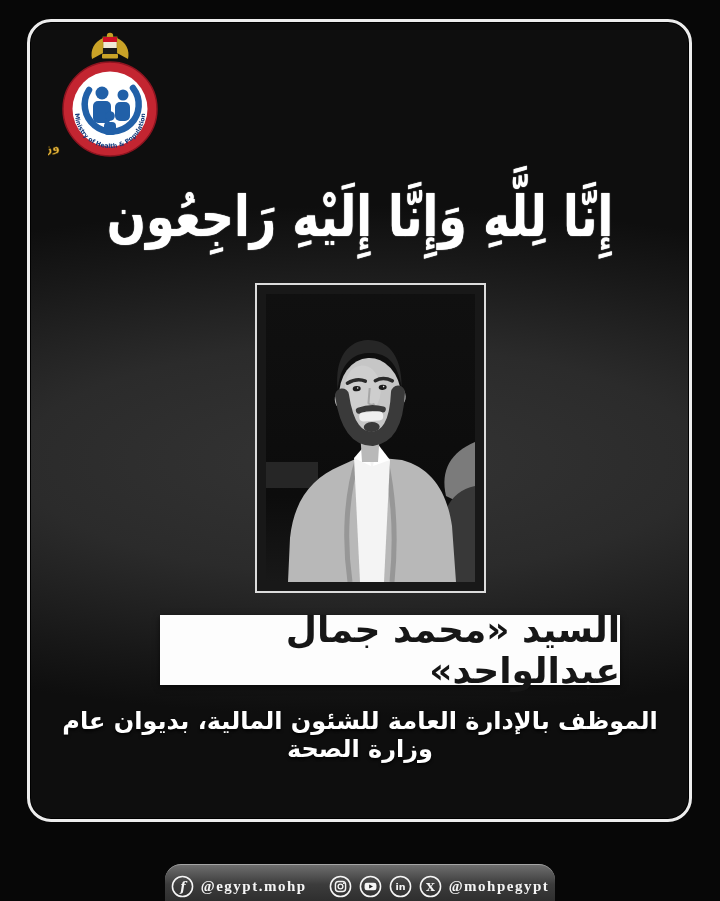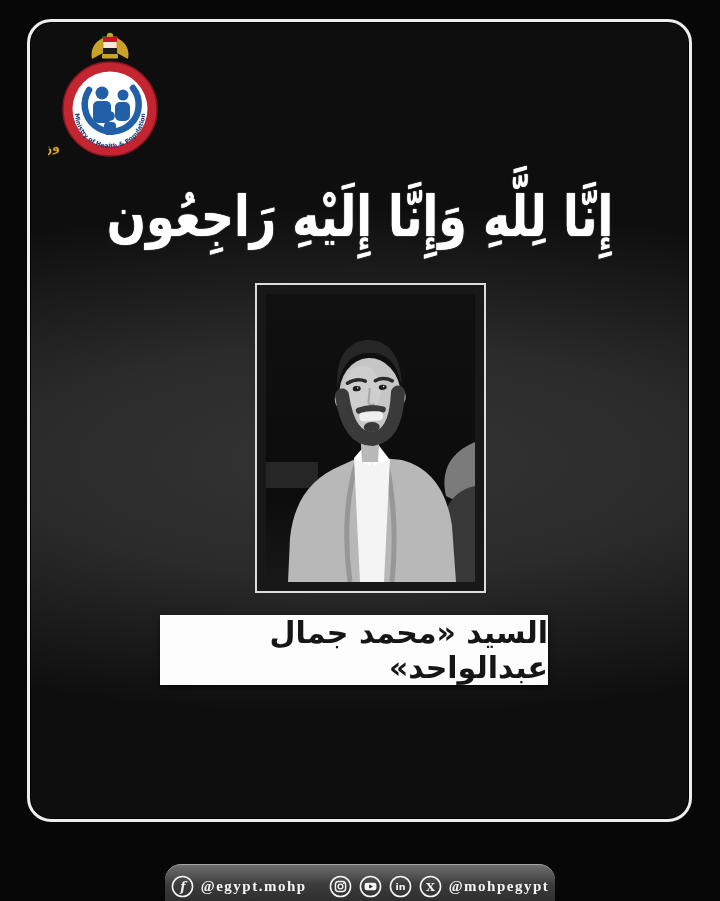--- a/index.html
+++ b/index.html
@@ -30,23 +30,23 @@
 
   
   .photo-frame{
     position:absolute; left:255px; top:283px; width:231px; height:310px;
     border:2px solid #dcdcdc; background:#181818; padding:9px;
   }
   .photo-frame svg{ display:block; width:100%; height:100%; }
 
   
   .name-banner{
-    position:absolute; left:160px; top:615px; width:388px; height:70px;
+    position:absolute; left:160px; top:615px; width:460px; height:70px;
     background:#fdfdfd; display:flex; align-items:center; justify-content:center;
-    direction:rtl; color:#161616; font-weight:bold; font-size:30px;
+    direction:rtl; color:#161616; font-weight:bold; font-size:36px;
     box-shadow:0 2px 6px rgba(0,0,0,.6);
   }
 
   
   .subtitle{
     position:absolute; left:40px; top:707px; width:640px;
     text-align:center; direction:rtl; color:#ffffff; font-weight:bold;
     font-size:24px; text-shadow:0 2px 3px rgba(0,0,0,.8);
   }
 
@@ -152,20 +152,21 @@
         <ellipse cx="104" cy="133" rx="8" ry="5" fill="#3a3a3a"></ellipse>
         <rect x="92" y="118" width="24" height="9" rx="4" fill="#efefef"></rect>
       </g>
     </svg>
   </div>
 
   <div class="name-banner">
     <span>السيد «محمد جمال عبدالواحد»</span>
   </div>
 
+  <div class="subtitle">الموظف بالإدارة العامة للشئون المالية، بديوان عام وزارة الصحة</div>
 
   <div class="footer-pill">
     <svg class="soc" viewBox="0 0 24 24">
       <circle cx="12" cy="12" r="10.5" fill="none" stroke="#f5f5f5" stroke-width="1.6"></circle>
       <text x="12.5" y="17" text-anchor="middle" font-size="13" font-style="italic" font-weight="bold" font-family="DejaVu Serif, serif" fill="#f5f5f5">f</text>
     </svg>
     <span class="handle">@egypt.mohp</span>
     <span class="divider"></span>
     <svg class="soc" viewBox="0 0 24 24">
       <circle cx="12" cy="12" r="10.5" fill="none" stroke="#f5f5f5" stroke-width="1.6"></circle>

